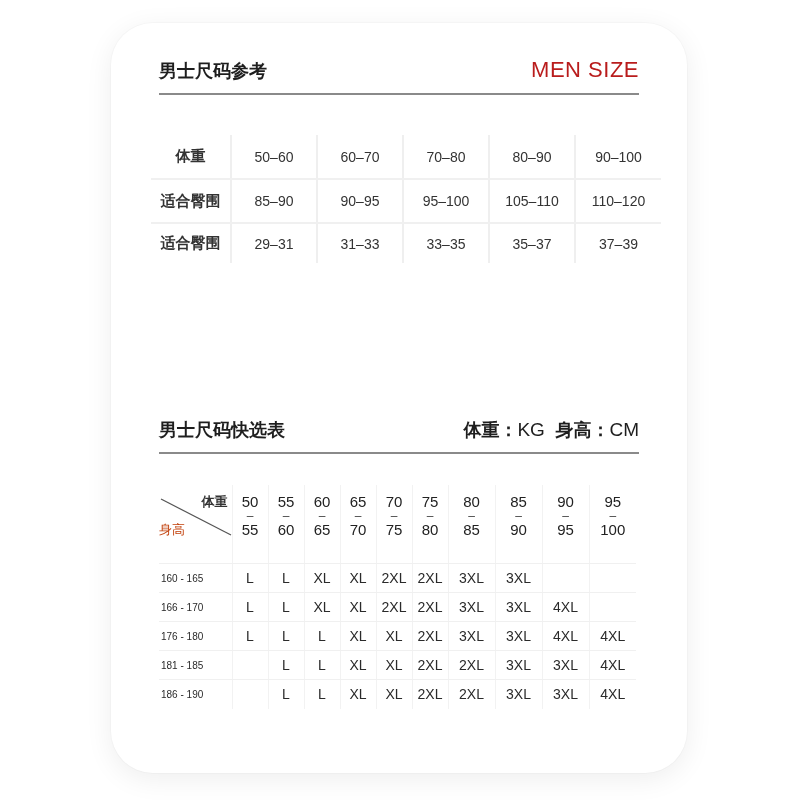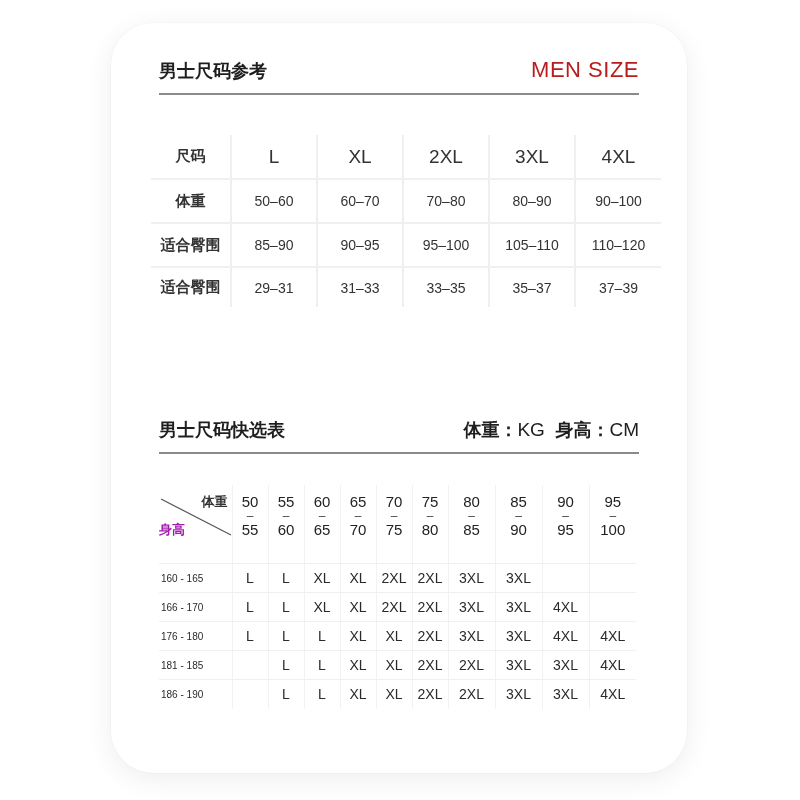--- a/index.html
+++ b/index.html
@@ -35,42 +35,34 @@
     border-left: 1.5px solid #f2f2f2; border-bottom: 1.5px solid #f0f0f0; height: 29px; white-space: nowrap; }
   .t2 tr.hdr td { height: 78px; vertical-align: top; padding-top: 10px; font-size: 15px; color: #222; border-bottom: 1.5px solid #f0f0f0; line-height: 14px; }
   .t2 tr.hdr td .dash { display: block; font-size: 12px; line-height: 14px; color: #444; }
   .t2 td.rh { border-left: none; width: 73px; text-align: left; padding-left: 2px; font-size: 10px; color: #2a2a2a; }
   .t2 tr:last-child td { border-bottom: none; }
   .t2 td.w36 { width: 36px; }
   .t2 td.w47 { width: 47px; }
   .diag { position: relative; height: 78px; }
   .diag svg { position: absolute; left: 0; top: 0; }
   .diag .wt { position: absolute; right: 4px; top: 10px; font-size: 13px; font-weight: bold; color: #333; font-family: "DejaVu Sans", sans-serif; }
-  .diag .ht { position: absolute; left: 0; top: 38px; font-size: 13px; font-weight: bold; color: #a21caf; font-family: "DejaVu Sans", sans-serif; text-align: right; }
+  .diag .ht { position: absolute; left: 0; top: 38px; font-size: 13px; font-weight: normal; color: #c2410c; font-family: "DejaVu Sans", sans-serif; text-align: right; }
 </style>
 </head>
 <body>
 
 <div class="card">
 
   <div class="section-head" style="top:24px;">
     <span class="zh">男士尺码参考</span>
     <span class="en">MEN SIZE</span>
   </div>
 
   <table class="t1">
     <tbody>
-        <tr class="hdr">
-      <td class="rh">尺码</td>
-      <td class="c">L</td>
-      <td class="c">XL</td>
-      <td class="c">2XL</td>
-      <td class="c">3XL</td>
-      <td class="c">4XL</td>
-    </tr>
     <tr>
       <td class="rh">体重</td>
       <td class="c">50–60</td>
       <td class="c">60–70</td>
       <td class="c">70–80</td>
       <td class="c">80–90</td>
       <td class="c">90–100</td>
     </tr>
     <tr>
       <td class="rh">适合臀围</td>

